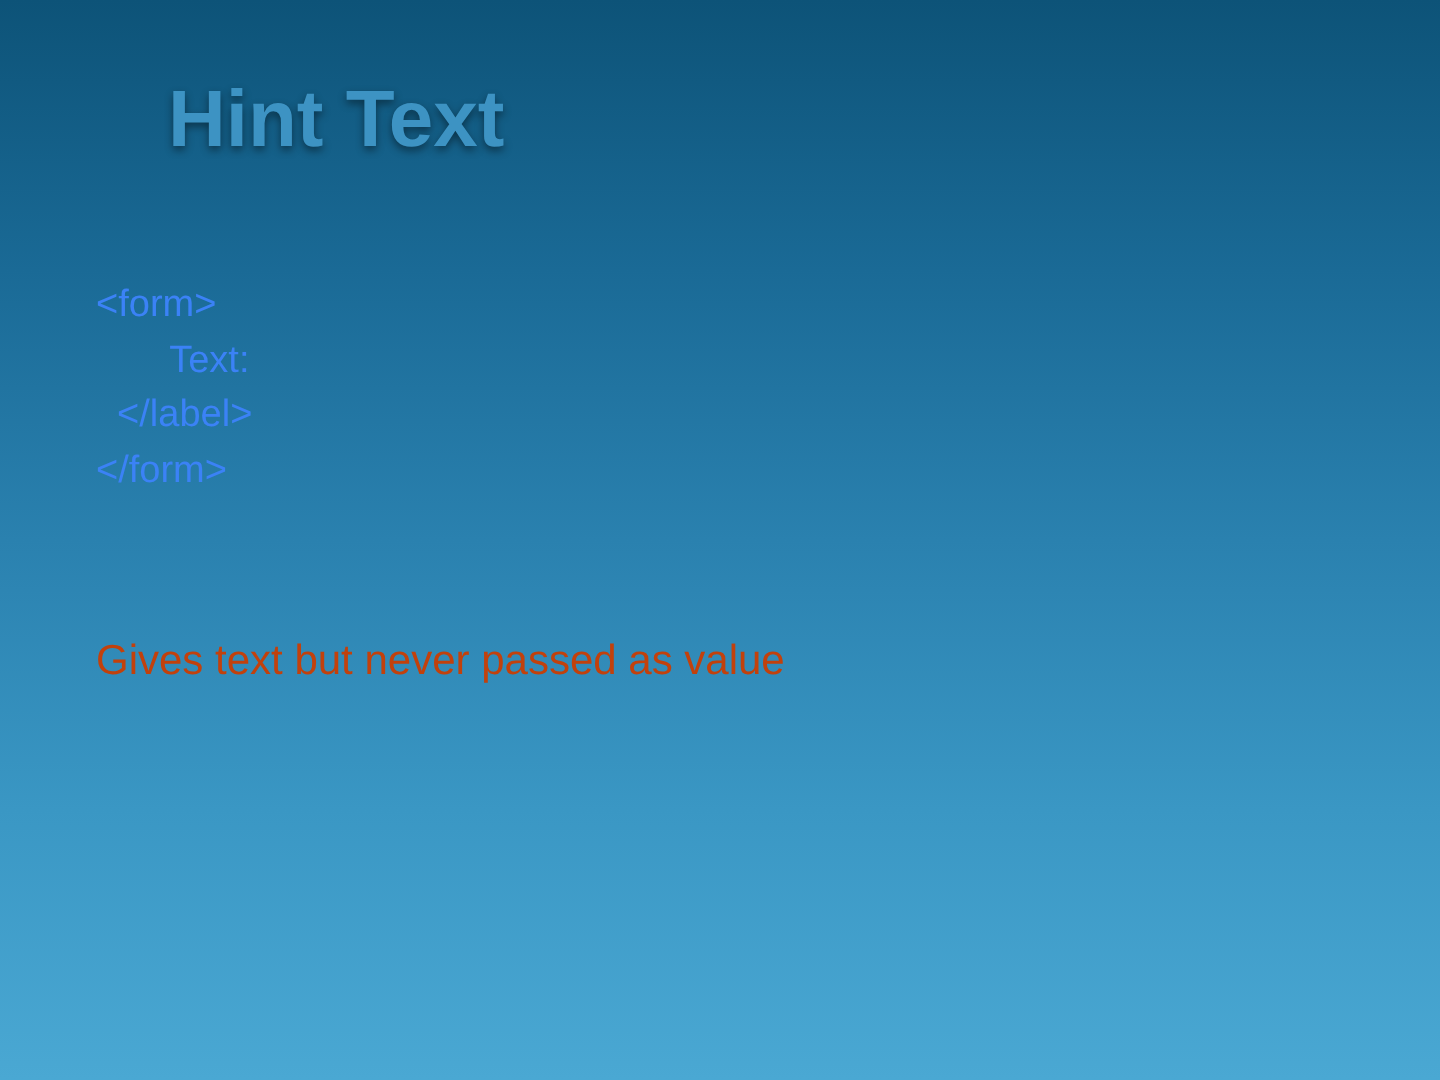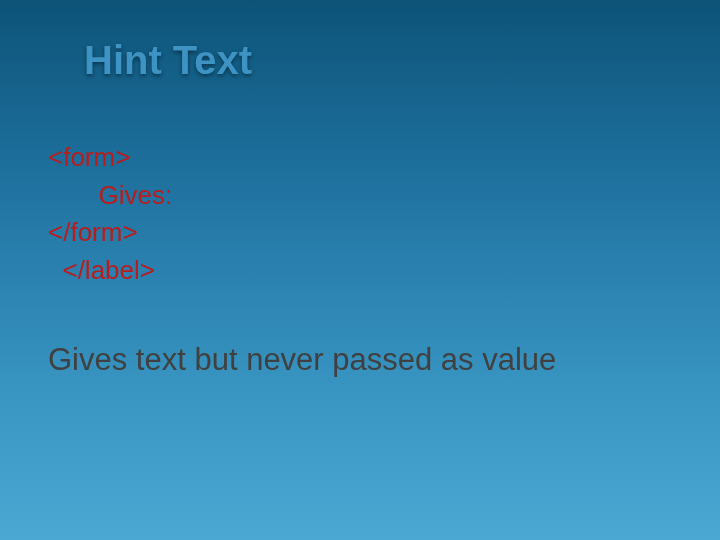--- a/index.html
+++ b/index.html
@@ -18,39 +18,39 @@
   .title {
     font-size: 40px;
     font-weight: bold;
     color: #3d93c3;
     text-shadow: 0 2px 4px rgba(0,0,0,0.45);
     margin-bottom: 56px;
     margin-left: 36px;
     margin-top: 10px;
   }
   .code-block {
-    font-size: 26px;
+    font-size: 19px;
     line-height: 1.45;
-    color: #b91c1c;
-    margin-bottom: 52px;
+    color: #3b82f6;
+    margin-bottom: 70px;
   }
   .code-line { white-space: pre; }
   .caption {
-    font-size: 31px;
-    color: #404040;
+    font-size: 21px;
+    color: #c2410c;
     margin-top: 8px;
   }
 </style>
 </head>
 <body>
 
 <div class="slide">
   <div class="title">Hint Text</div>
 
   <div class="code-block">
     <div class="code-line">&lt;form&gt;</div>
-    <div class="code-line">       Gives:</div>
+    <div class="code-line">       Text:</div>
+    <div class="code-line">  &lt;/label&gt;</div>
     <div class="code-line">&lt;/form&gt;</div>
-    <div class="code-line">  &lt;/label&gt;</div>
   </div>
 
   <div class="caption">Gives text but never passed as value</div>
 </div>
 
 </body></html>

